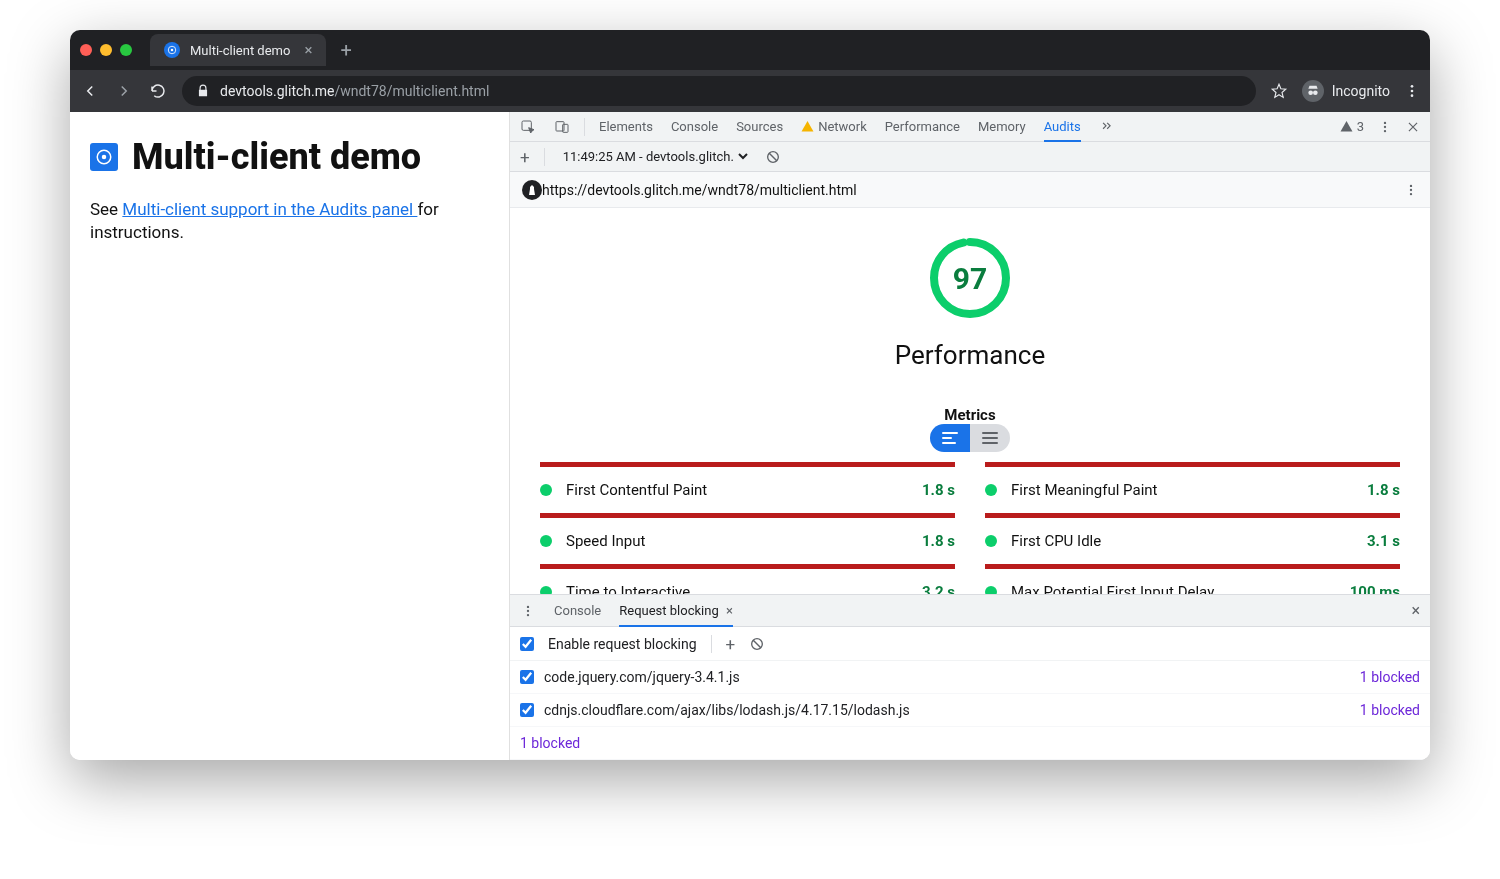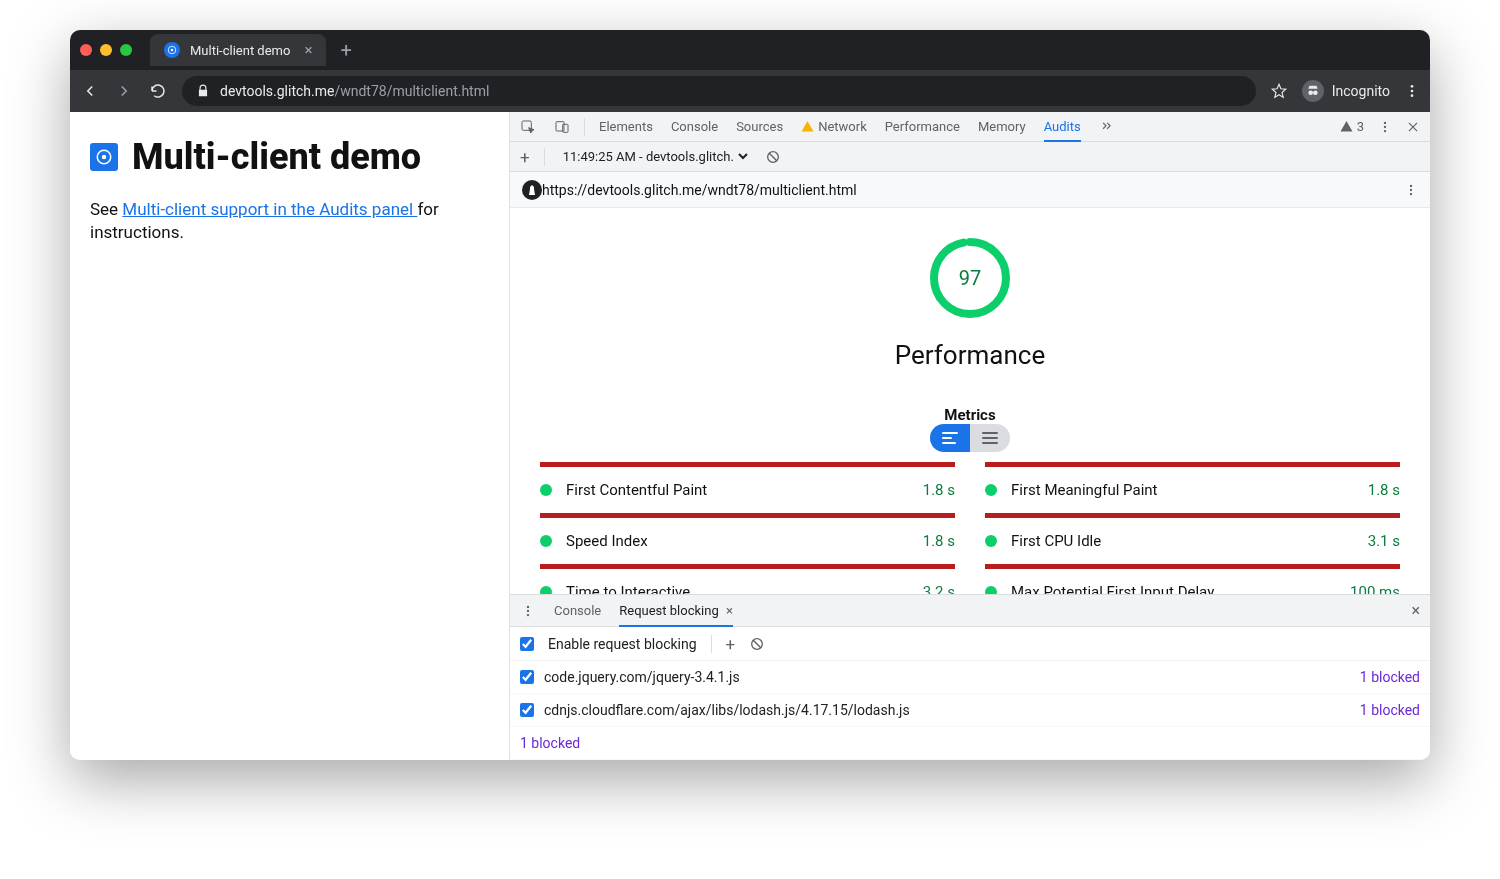--- a/index.html
+++ b/index.html
@@ -97,39 +97,39 @@
   .urlrow .more{margin-left:auto;color:#5f6368;}
   
   .audit-content{flex:1;overflow:auto;padding:28px 30px 10px 30px;}
   .gauge-wrap{display:flex;flex-direction:column;align-items:center;margin-bottom:36px;}
   .gauge{position:relative;width:84px;height:84px;}
   .gauge svg{transform:rotate(-90deg);}
   .gauge .bg{stroke:#e6f4ea;}
   .gauge .fg{stroke:#0cce6b;}
   .gauge .score{
     position:absolute;inset:0;display:flex;align-items:center;justify-content:center;
-    font-size:20px;color:#0a7d3e;font-weight:400;
+    font-size:30px;color:#0a7d3e;font-weight:700;
   }
   .gauge-label{font-size:26px;color:#111;margin-top:20px;}
   .metrics-head{display:flex;align-items:center;justify-content:space-between;margin-bottom:10px;flex-direction:column;}
   .metrics-head h3{font-size:15px;font-weight:700;color:#111;}
   .viewtoggle{display:flex;border-radius:18px;overflow:hidden;}
   .viewtoggle .opt{width:40px;height:28px;display:flex;align-items:center;justify-content:center;}
   .viewtoggle .opt.on{background:#1a73e8;}
   .viewtoggle .opt.off{background:#dadce0;}
   .viewtoggle .bars{display:flex;flex-direction:column;gap:3px;}
   .viewtoggle .bars span{height:2px;background:#fff;border-radius:1px;}
   .metrics-grid{display:grid;grid-template-columns:1fr 1fr;column-gap:30px;}
   .metric{
     display:flex;align-items:flex-start;justify-content:space-between;
     padding:14px 0;border-top:5px solid #b91c1c;font-size:15px;
   }
   .metric .l{display:flex;align-items:center;gap:14px;color:#111;}
   .metric .dot2{width:12px;height:12px;border-radius:50%;background:#0cce6b;}
-  .metric .v{color:#0a7d3e;font-weight:400;white-space:nowrap;}
+  .metric .v{color:#0a7d3e;font-weight:700;white-space:nowrap;}
   
   .drawer{border-top:1px solid #dadce0;}
   .drawer-tabs{
     height:32px;display:flex;align-items:center;gap:18px;padding:0 10px;
     background:#f1f3f4;border-bottom:1px solid #dadce0;font-size:13px;color:#5f6368;
   }
   .drawer-tabs .dots{width:16px;}
   .drawer-tabs .t{cursor:pointer;white-space:nowrap;}
   .drawer-tabs .t.active{color:#202124;border-bottom:2px solid #1a73e8;padding-bottom:7px;margin-bottom:-8px;}
   .drawer-tabs .t .x{color:#5f6368;margin-left:4px;}
@@ -371,21 +371,21 @@
           <div class="metric">
             <div class="l">
                 <span class="dot2"></span>
                 <span>First Meaningful Paint</span>
               </div>
             <span class="v">1.8 s</span>
           </div>
           <div class="metric">
             <div class="l">
                 <span class="dot2"></span>
-                <span>Speed Index</span>
+                <span>Speed Input</span>
               </div>
             <span class="v">1.8 s</span>
           </div>
           <div class="metric">
             <div class="l">
                 <span class="dot2"></span>
                 <span>First CPU Idle</span>
               </div>
             <span class="v">3.1 s</span>
           </div>

